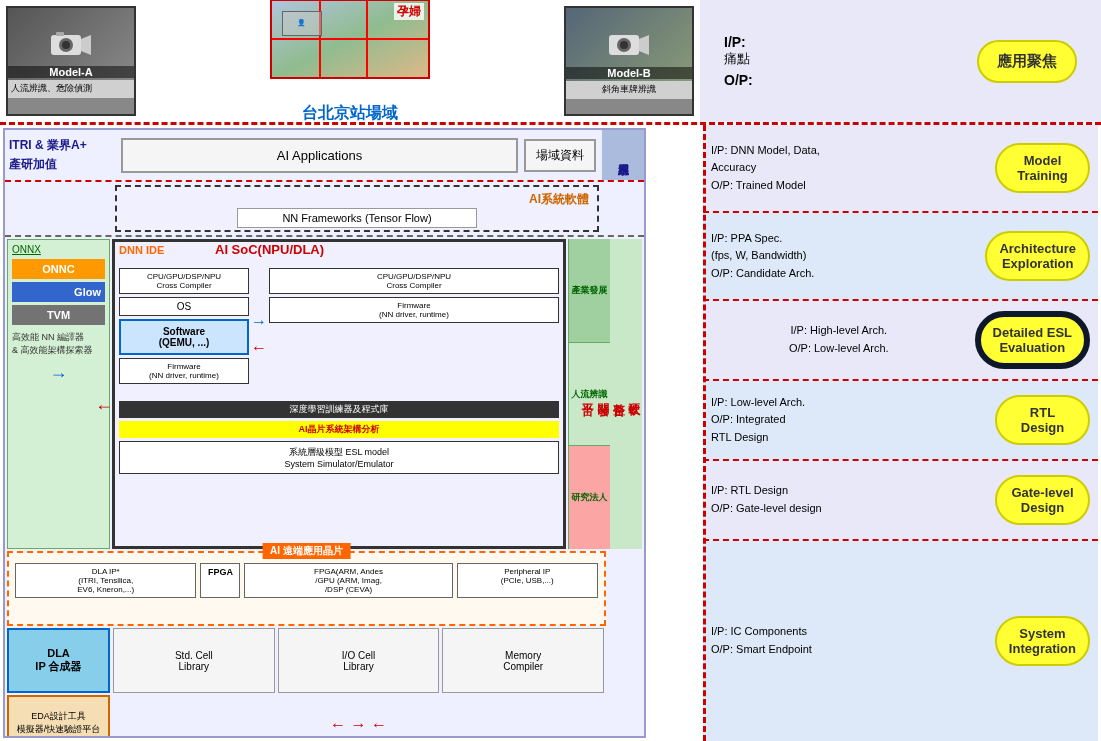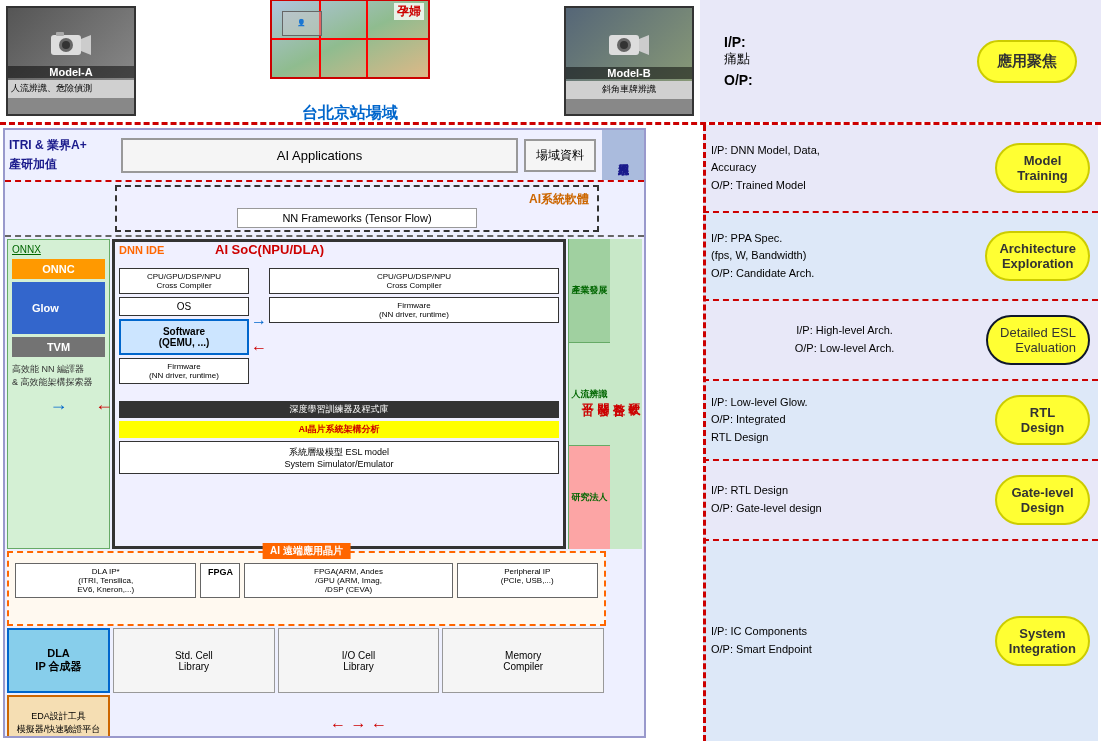--- a/index.html
+++ b/index.html
@@ -103,21 +103,21 @@
         <div style="border:1px solid #999;background:#fff;text-align:center;font-size:11px;padding:3px;margin:0 auto;width:240px;">NN Frameworks (Tensor Flow)</div>
       </div>
       <div style="width:42px;"></div>
     </div>
 
     <div style="display:flex;height:310px;margin:2px;">
 
       <div style="width:103px;background:#d4f0d4;border:1px solid #66aa66;padding:4px;flex-shrink:0;">
         <div style="font-size:10px;text-decoration:underline;color:#006600;margin-bottom:4px;">ONNX</div>
         <div style="background:#ff9900;color:#fff;font-weight:bold;text-align:center;padding:4px;margin-bottom:3px;font-size:11px;">ONNC</div>
-        <div style="background:#3366cc;color:#fff;font-weight:bold;text-align:left;padding:20px;margin-bottom:3px;font-size:11px;">Glow</div>
+        <div style="background:#3366cc;color:#fff;font-weight:bold;text-align:right;padding:4px;margin-bottom:3px;font-size:11px;">Glow</div>
         <div style="background:#737373;color:#fff;font-weight:bold;text-align:center;padding:4px;margin-bottom:6px;font-size:11px;">TVM</div>
         <div style="font-size:9px;color:#333;line-height:1.4;">高效能 NN 編譯器<br>&amp; 高效能架構探索器</div>
 
         <div style="text-align:center;color:#0066cc;font-size:18px;margin-top:6px;">→</div>
       </div>
 
       <div style="flex:1;border:3px solid #333;position:relative;background:#f0f0ff;padding:4px;margin:0 2px;">
         <div style="font-weight:bold;color:#ff6600;font-size:11px;position:absolute;top:2px;left:4px;">DNN IDE</div>
         <div style="font-weight:bold;color:#cc0000;font-size:13px;position:absolute;top:0px;left:100px;">AI SoC(NPU/DLA)</div>
 
@@ -215,26 +215,26 @@
         <span>O/P: Candidate Arch.</span>
       </div>
       <div style="background:#ffff33;border-radius:40px;padding:8px 12px;font-size:13px;font-weight:bold;color:#333;text-align:center;white-space:nowrap;min-width:95px;border:2px solid #cccc00;">Architecture<br>Exploration</div>
     </div>
 
     <div style="display:flex;align-items:center;padding:8px;border-bottom:2px dashed #cc0000;background:#e8e8f8;min-height:80px;gap:8px;">
       <div style="flex:1;font-size:11px;line-height:1.6;text-align:center;">
         <span>I/P: High-level Arch.</span><br>
         <span>O/P: Low-level Arch.</span>
       </div>
-      <div style="background:#ffff33;border-radius:40px;padding:8px 12px;font-size:13px;font-weight:normal;color:#333;text-align:right;white-space:nowrap;min-width:95px;border:2px solid #0f172a;">Detailed ESL<br>Evaluation</div>
+      <div style="background:#ffff33;border-radius:40px;padding:8px 12px;font-size:13px;font-weight:bold;color:#333;text-align:center;white-space:nowrap;min-width:95px;border:6px solid #0f172a;">Detailed ESL<br>Evaluation</div>
     </div>
 
     <div style="display:flex;align-items:center;padding:8px;border-bottom:2px dashed #cc0000;background:#dde8f8;min-height:80px;gap:8px;">
       <div style="flex:1;font-size:11px;line-height:1.6;">
-        <span>I/P: Low-level Glow.</span><br>
+        <span>I/P: Low-level Arch.</span><br>
         <span>O/P: Integrated<br>RTL Design</span>
       </div>
       <div style="background:#ffff33;border-radius:40px;padding:8px 12px;font-size:13px;font-weight:bold;color:#333;text-align:center;white-space:nowrap;min-width:95px;border:2px solid #cccc00;">RTL<br>Design</div>
     </div>
 
     <div style="display:flex;align-items:center;padding:8px;border-bottom:2px dashed #cc0000;background:#e8e8f8;min-height:80px;gap:8px;">
       <div style="flex:1;font-size:11px;line-height:1.6;">
         <span>I/P: RTL Design</span><br>
         <span>O/P: Gate-level design</span>
       </div>

